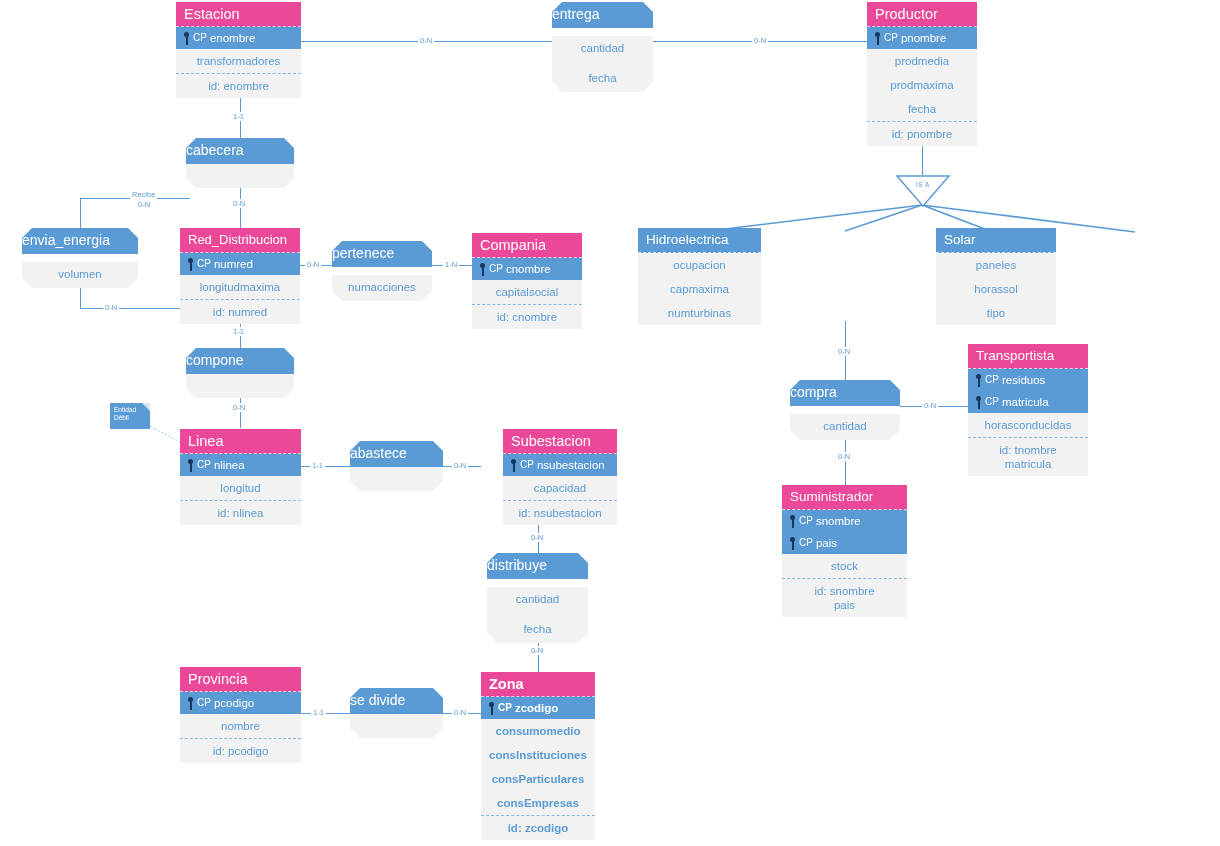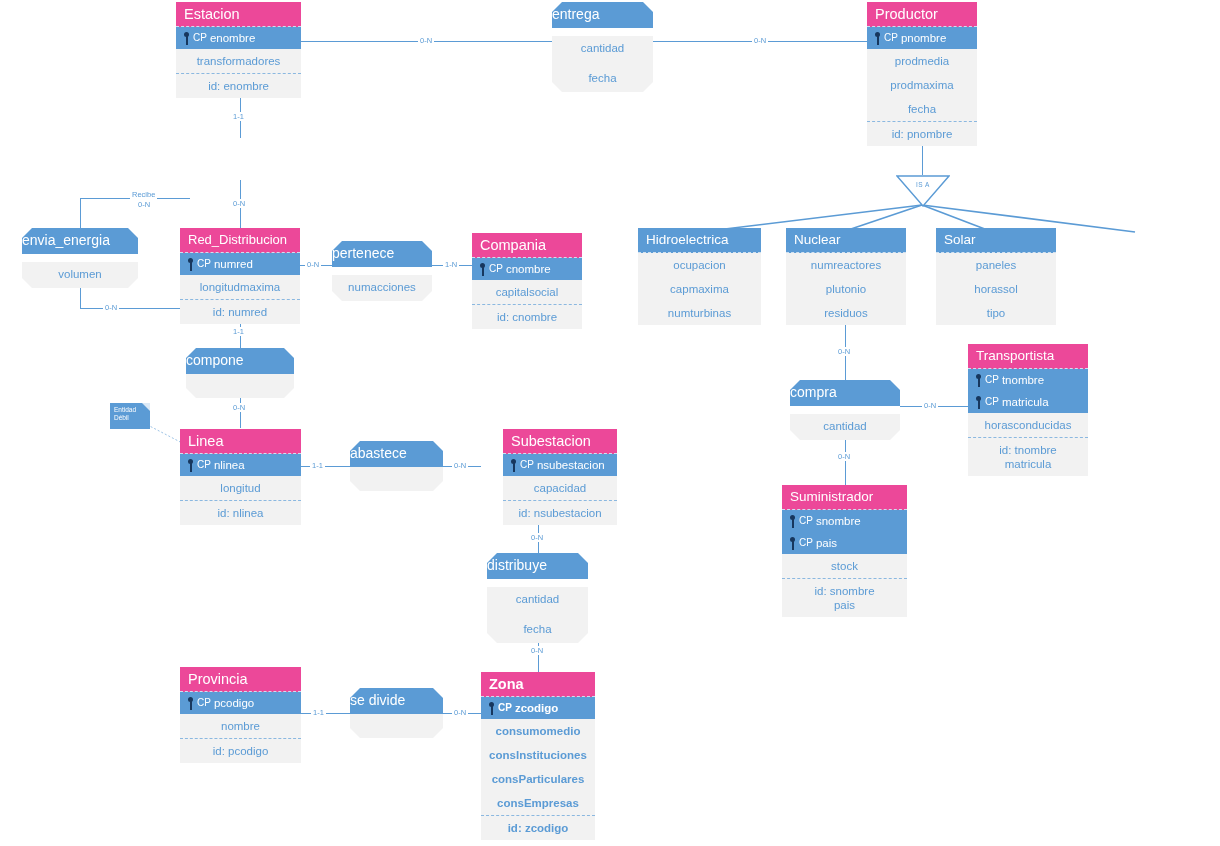--- a/index.html
+++ b/index.html
@@ -234,21 +234,21 @@
     <div class="attr">consParticulares</div>
     <div class="attr">consEmpresas</div>
     <div class="idrow">id: zcodigo</div>
   </div>
 
   <div class="entity" style="left:968px;top:344px;width:120px;">
     <div class="ename" style="font-size:13.5px;">Transportista</div>
     <div class="key-row">
       <span class="kicon"></span>
       <span class="cp">CP</span>
-      <span class="kname">tnombre</span>
+      <span class="kname">residuos</span>
     </div>
     <div class="key-row">
       <span class="kicon"></span>
       <span class="cp">CP</span>
       <span class="kname">matricula</span>
     </div>
     <div class="attr">horasconducidas</div>
     <div class="idrow">id: tnombre
       matricula</div>
   </div>
@@ -269,26 +269,20 @@
     <div class="idrow">id: snombre
       pais</div>
   </div>
 
   <div class="entity" style="left:638px;top:228px;width:123px;">
     <div class="sub-head" style="font-size:13.5px;">Hidroelectrica</div>
     <div class="attr">ocupacion</div>
     <div class="attr">capmaxima</div>
     <div class="attr">numturbinas</div>
   </div>
-  <div class="entity" style="left:786px;top:228px;width:120px;">
-    <div class="sub-head" style="font-size:13.5px;">Nuclear</div>
-    <div class="attr">numreactores</div>
-    <div class="attr">plutonio</div>
-    <div class="attr">residuos</div>
-  </div>
   <div class="entity" style="left:936px;top:228px;width:120px;">
     <div class="sub-head" style="font-size:13.5px;">Solar</div>
     <div class="attr">paneles</div>
     <div class="attr">horassol</div>
     <div class="attr">tipo</div>
   </div>
 
   <div class="isa" style="left:896px;top:175px;">
     <svg width="54" height="32" style="display:block;">
       <polygon points="1,1 53,1 27,31" fill="#ffffff" stroke="#5b9bd5" stroke-width="1.4"></polygon>
@@ -297,20 +291,24 @@
   </div>
 
   <div class="rel" style="left:552px;top:2px;width:101px;">
     <div class="rhead">entrega</div>
     <div class="rbody">
       <div class="rattr">cantidad</div>
       <div class="rattr">fecha</div>
     </div>
   </div>
 
+  <div class="rel" style="left:186px;top:138px;width:108px;">
+    <div class="rhead">cabecera</div>
+    <div class="rbody rempty"></div>
+  </div>
 
   <div class="rel" style="left:22px;top:228px;width:116px;">
     <div class="rhead">envia_energia</div>
     <div class="rbody">
       <div class="rattr">volumen</div>
     </div>
   </div>
 
   <div class="rel" style="left:332px;top:241px;width:100px;">
     <div class="rhead">pertenece</div>

